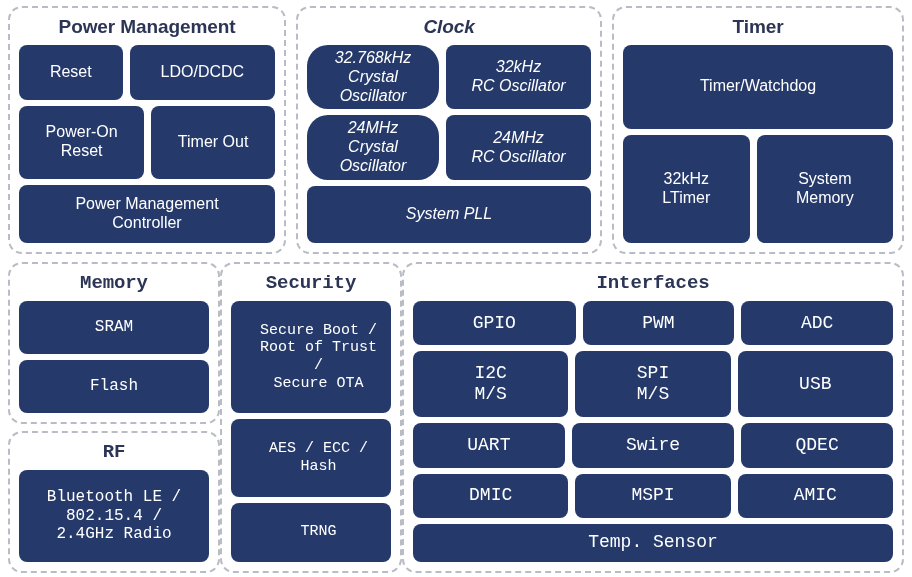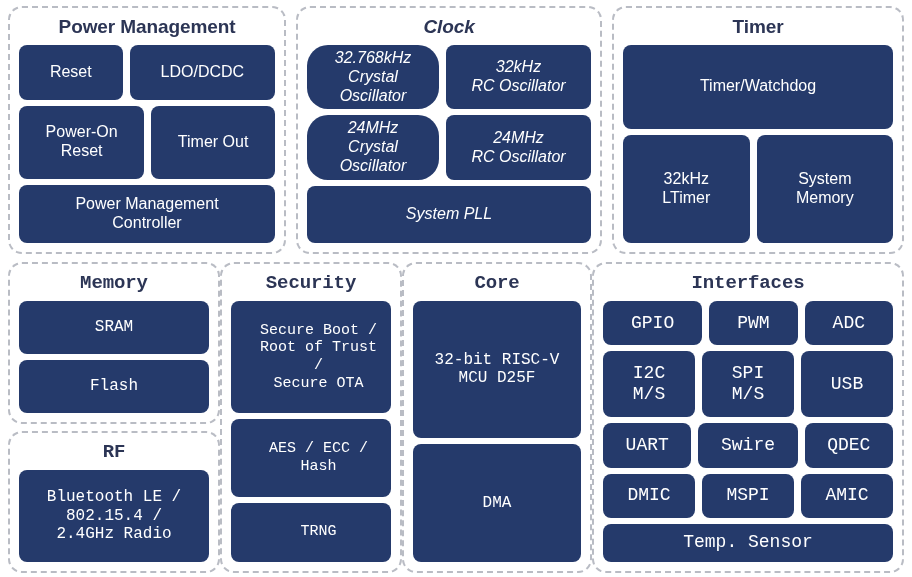--- a/index.html
+++ b/index.html
@@ -230,32 +230,20 @@
         <div class="row">
           <div class="blk sm">AES / ECC /
 Hash</div>
         </div>
         <div class="row">
           <div class="blk sm">TRNG</div>
         </div>
       </div>
     </div>
 
-    <div class="panel" id="panel-core">
-      <div class="panel-title">Core</div>
-      <div class="panel-body">
-        <div class="row">
-          <div class="blk">32-bit RISC-V
-MCU D25F</div>
-        </div>
-        <div class="row">
-          <div class="blk">DMA</div>
-        </div>
-      </div>
-    </div>
 
     <div class="panel" id="panel-interfaces">
       <div class="panel-title">Interfaces</div>
       <div class="panel-body">
         <div class="row">
           <div class="blk">GPIO</div>
           <div class="blk">PWM</div>
           <div class="blk">ADC</div>
         </div>
         <div class="row">

